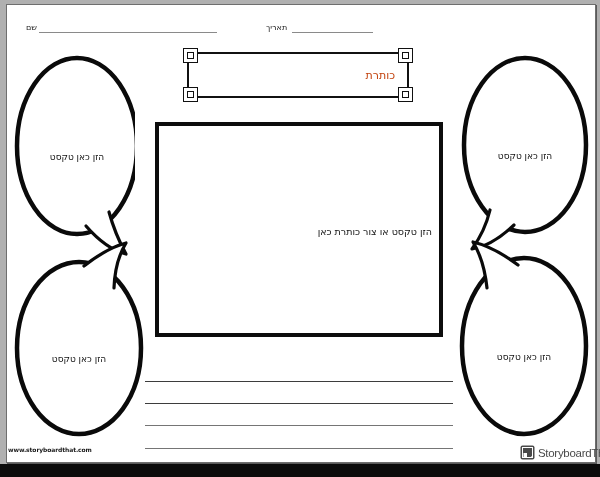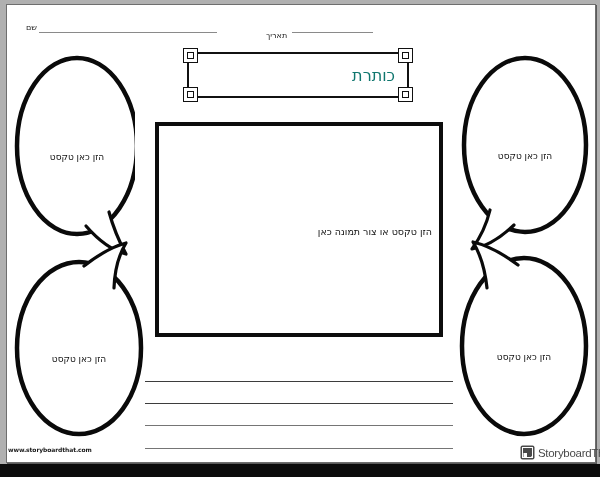--- a/index.html
+++ b/index.html
@@ -20,21 +20,21 @@
     font-family:"DejaVu Serif","DejaVu Sans",serif;direction:rtl;
   }
   .rule{position:absolute;border-top:1px solid #8a8a8a;height:0;}
   .banner{
     position:absolute;left:187px;top:52px;width:218px;height:42px;
     border:2px solid #111;background:#fff;
   }
   .banner-text{
     position:absolute;right:12px;top:0;bottom:0;
     display:flex;align-items:center;
-    font-size:16px;color:#0f766e;direction:rtl;
+    font-size:11px;color:#c2410c;direction:rtl;
     font-family:"DejaVu Serif","DejaVu Sans",serif;
     text-align:right;
   }
   .ornament{
     position:absolute;width:13px;height:13px;border:1.5px solid #111;background:#fff;
     display:flex;align-items:center;justify-content:center;
   }
   .ornament .inner{width:5px;height:5px;border:1.5px solid #111;background:#fff;}
   .orn-tl{left:-6px;top:-6px;} .orn-tr{right:-6px;top:-6px;}
   .orn-bl{left:-6px;bottom:-6px;} .orn-br{right:-6px;bottom:-6px;}
@@ -72,41 +72,41 @@
 </head>
 <body>
 
 <div class="canvas">
 
   <div class="page"></div>
 
   <span class="hdr-label" style="left:26px;top:23px;">שם</span>
   <div class="rule" style="left:39px;top:32px;width:178px;"></div>
 
-  <span class="hdr-label" style="left:266px;top:23px;margin-top:8px;">תאריך</span>
+  <span class="hdr-label" style="left:266px;top:23px;">תאריך</span>
   <div class="rule" style="left:292px;top:32px;width:81px;"></div>
 
   <div class="banner">
     <div class="ornament orn-tl">
         <div class="inner"></div>
       </div>
     <div class="ornament orn-tr">
         <div class="inner"></div>
       </div>
     <div class="ornament orn-bl">
         <div class="inner"></div>
       </div>
     <div class="ornament orn-br">
         <div class="inner"></div>
       </div>
     <span class="banner-text">כותרת</span>
   </div>
 
   <div class="center-box">
-    <span class="placeholder">הזן טקסט או צור תמונה כאן</span>
+    <span class="placeholder">הזן טקסט או צור כותרת כאן</span>
   </div>
 
   <div class="bubble" style="left:10px;top:50px;width:125px;height:206px;">
     <svg width="125" height="206" viewBox="0 0 125 206">
       <ellipse cx="67" cy="96" rx="60" ry="88" fill="#ffffff" stroke="#0a0a0a" stroke-width="4.5"></ellipse>
       <path d="M 76 176 Q 96 199 116 204 Q 105 184 99 162" fill="#ffffff" stroke="#0a0a0a" stroke-width="3.2" stroke-linejoin="round" stroke-linecap="round"></path>
     </svg>
     <div class="bubble-text" style="left:7px;top:89px;width:120px;">הזן כאן טקסט</div>
   </div>
 

